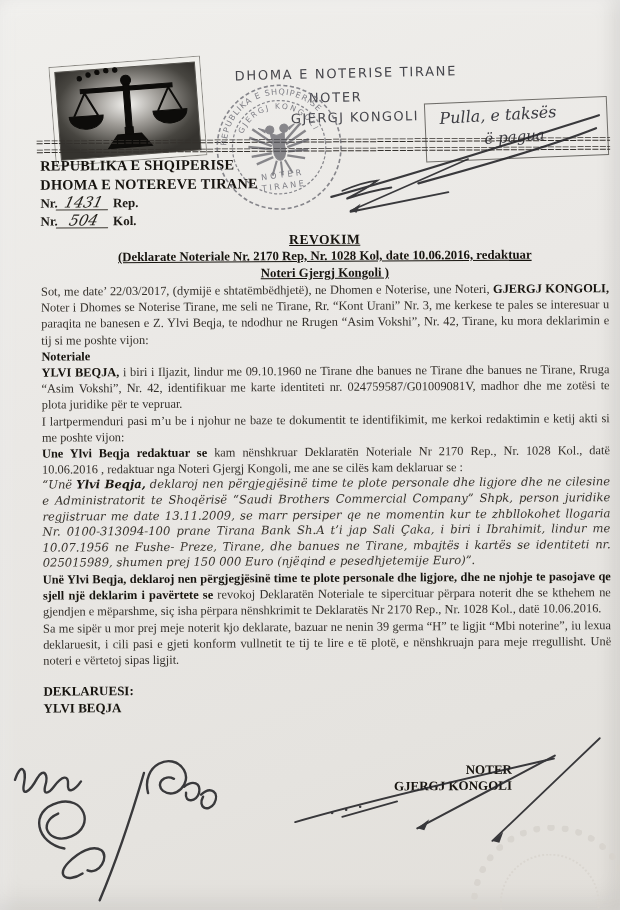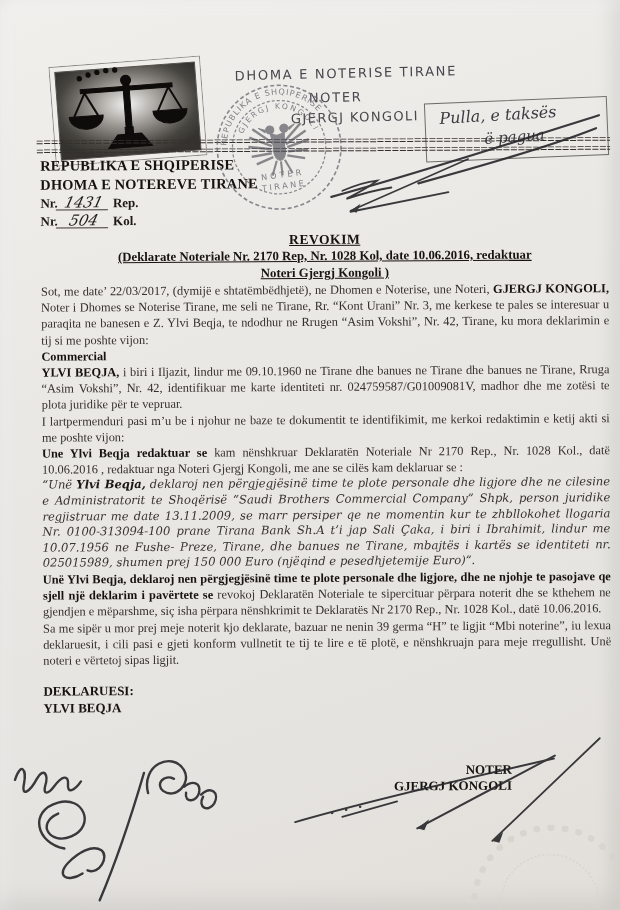--- a/index.html
+++ b/index.html
@@ -174,21 +174,21 @@
     <div class="nrline"><span>Nr.</span><span class="hand-num">504</span> <span>Kol.</span></div>
 
     <div class="titleblock">
       <div class="tmain">REVOKIM</div>
       <div class="tsub">(Deklarate Noteriale Nr. 2170 Rep, Nr. 1028 Kol, date 10.06.2016, redaktuar</div>
       <div class="tsub">Noteri Gjergj Kongoli )</div>
     </div>
 
     <p class="para mt8"><span>Sot, me date’  22/03/2017, (dymijë e shtatëmbëdhjetë), ne Dhomen e Noterise, une Noteri, </span><b>GJERGJ KONGOLI,</b><span> Noter i Dhomes se Noterise Tirane, me seli ne Tirane, Rr. “Kont Urani” Nr. 3, me kerkese te pales se interesuar u paraqita ne banesen e Z. Ylvi Beqja, te ndodhur ne Rrugen “Asim Vokshi”, Nr. 42, Tirane, ku mora deklarimin e tij si me poshte vijon:</span></p>
 
-    <p class="para mt12"><b>Commercial</b></p>
+    <p class="para mt12"><b>Noteriale</b></p>
     <p class="para"><b>YLVI BEQJA,</b><span> i biri i Iljazit, lindur me 09.10.1960 ne Tirane dhe banues ne Tirane dhe banues ne Tirane, Rruga “Asim Vokshi”, Nr. 42, identifikuar me karte identiteti nr. 024759587/G01009081V, madhor dhe me zotësi te plota juridike për te vepruar.</span></p>
 
     <p class="para mt14">I lartpermenduri pasi m’u be i njohur ne baze te dokumentit te identifikimit, me kerkoi redaktimin e ketij akti si me poshte vijon:</p>
 
     <p class="para mt12"><b>Une Ylvi Beqja  redaktuar se</b><span> kam nënshkruar Deklaratën Noteriale Nr 2170  Rep., Nr. 1028 Kol., datë 10.06.2016 , redaktuar nga Noteri Gjergj Kongoli, me ane se cilës kam deklaruar se :</span></p>
 
     <p class="quote"><span>“Unë </span><b>Ylvi Beqja,</b><span> deklaroj nen përgjegjësinë time te plote personale dhe ligjore dhe ne cilesine e Administratorit te Shoqërisë “Saudi Brothers Commercial Company” Shpk, person juridike regjistruar me date 13.11.2009, se marr persiper qe ne momentin kur te zhbllokohet llogaria  Nr. 0100-313094-100 prane Tirana Bank Sh.A t’i jap Sali Çaka, i biri i Ibrahimit, lindur me 10.07.1956 ne Fushe- Preze, Tirane, dhe banues ne Tirane, mbajtës i kartës se identiteti nr. 025015989, shumen prej 150 000 Euro (njëqind e pesedhjetemije Euro)”.</span></p>
 
     <p class="para"><b>Unë Ylvi Beqja, deklaroj nen  përgjegjësinë time te plote personale dhe ligjore, dhe ne njohje te pasojave qe sjell një deklarim i pavërtete se</b><span> revokoj Deklaratën Noteriale te sipercituar përpara noterit dhe se kthehem ne gjendjen e mëparshme, siç isha përpara nënshkrimit te Deklaratës Nr 2170  Rep., Nr. 1028 Kol., datë 10.06.2016.</span></p>
 

